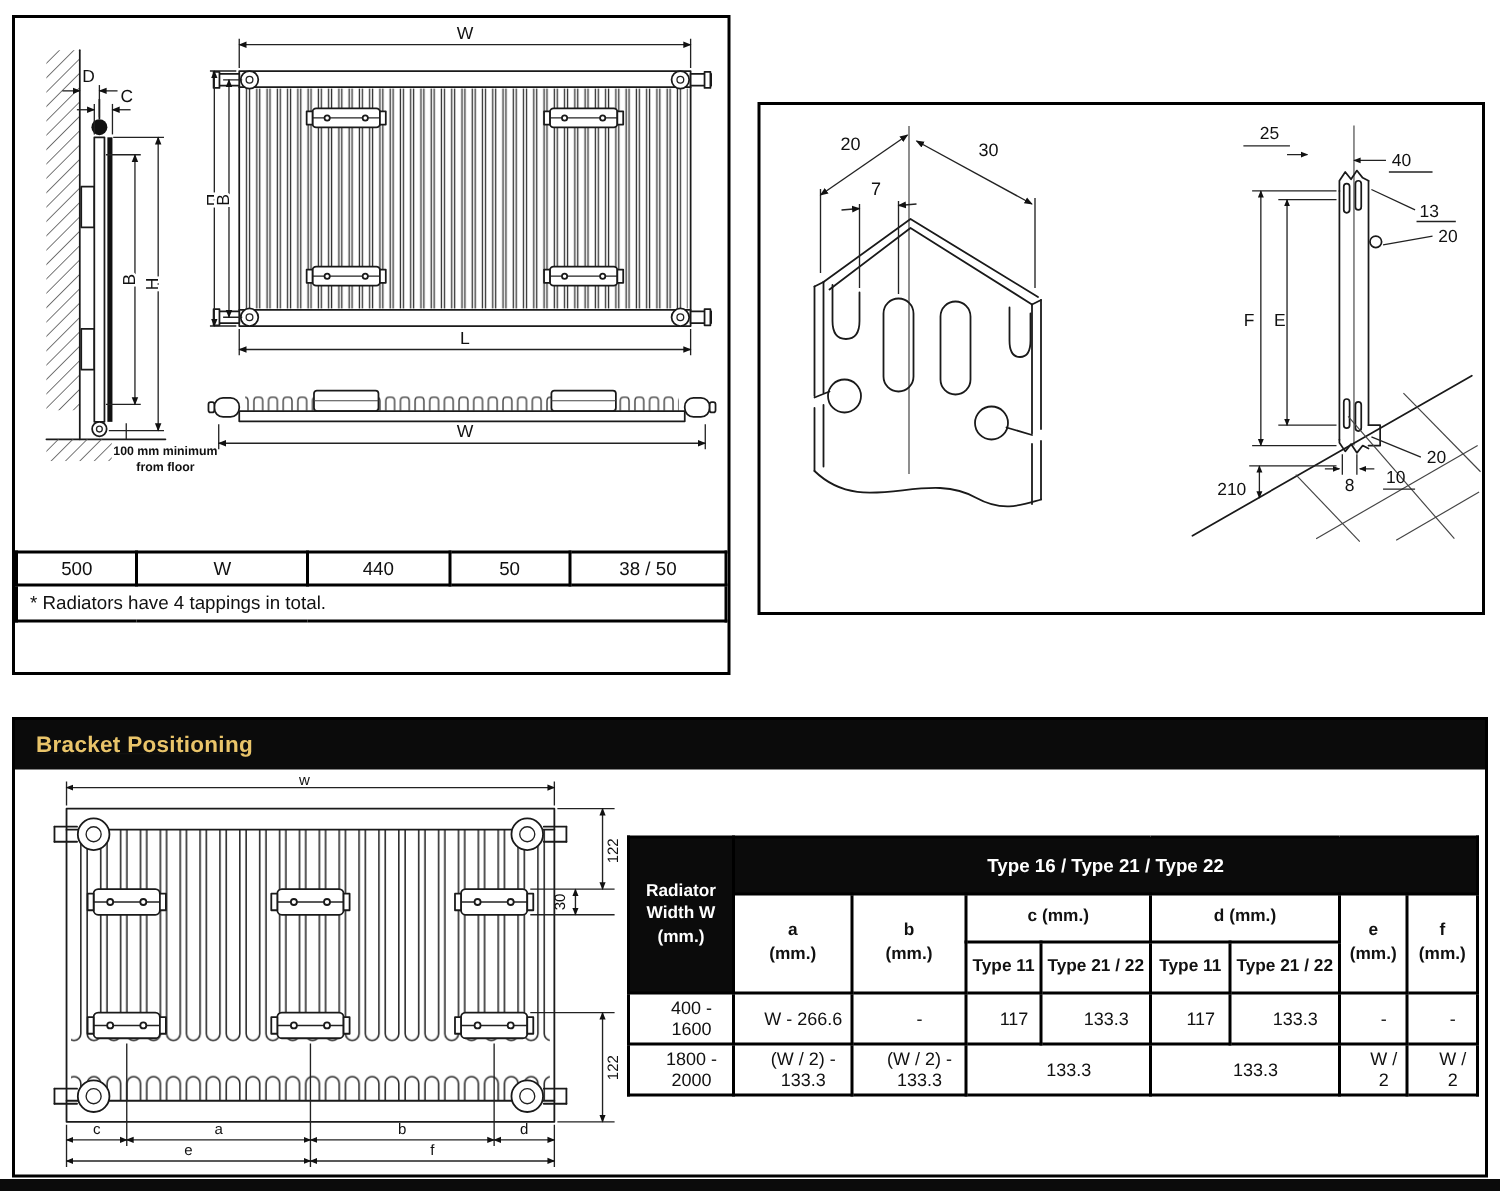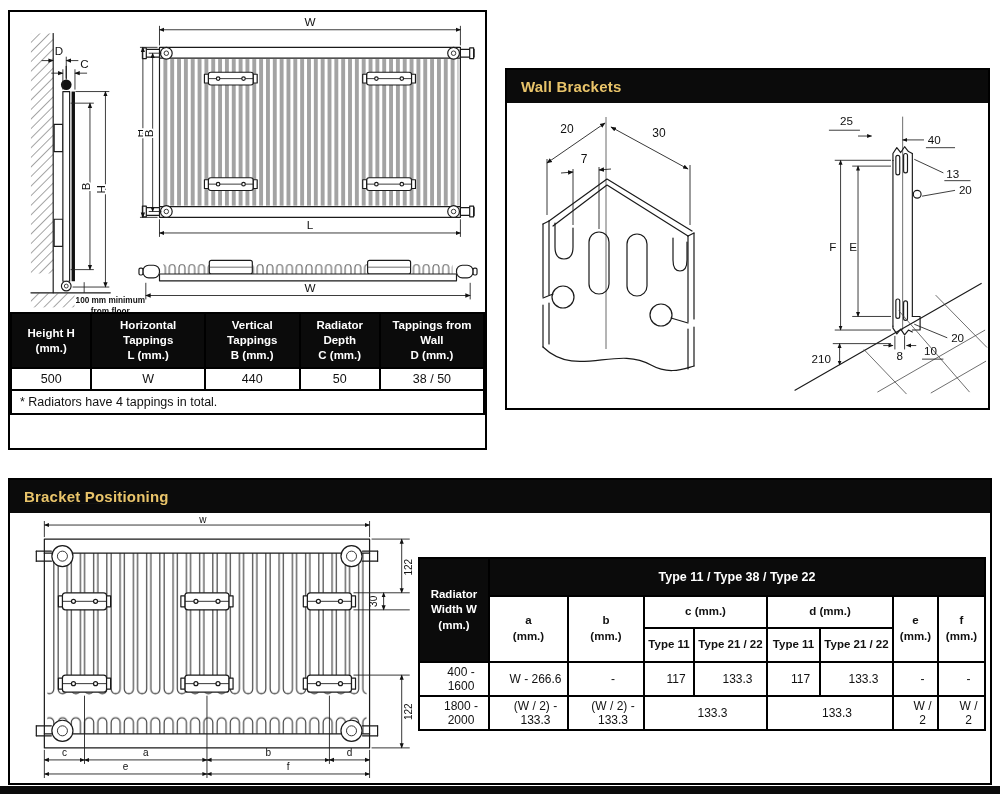--- a/index.html
+++ b/index.html
@@ -199,51 +199,36 @@
 
       <table class="t1" style="position:absolute;left:0;bottom:0;">
         <colgroup>
             <col style="width:17%">
             <col style="width:24%">
             <col style="width:20%">
             <col style="width:17%">
             <col style="width:22%">
           </colgroup>
         <tbody>
-            <tr>
-          <th>Height H
-(mm.)</th>
-          <th>Horizontal Tappings
-L (mm.)</th>
-          <th>Vertical Tappings
-B (mm.)</th>
-          <th>Radiator Depth
-C (mm.)</th>
-          <th>Tappings from Wall
-D (mm.)</th>
-        </tr>
         <tr>
           <td>500</td>
           <td>W</td>
           <td>440</td>
           <td>50</td>
           <td>38 / 50</td>
         </tr>
         <tr>
           <td class="foot" colspan="5">* Radiators have 4 tappings in total.</td>
         </tr>
       </tbody>
         </table>
     </div>
   </div>
 
   <div class="panel" style="left:505px;top:68px;width:485px;height:342px;">
-    <div class="pbar">
-      <span>Wall Brackets</span>
-    </div>
     <div class="pbody" style="height:305px;">
 
       <svg style="left:4px;top:4px;" width="250" height="292" viewBox="0 0 250 292">
         <defs>
             <marker id="m3" viewBox="0 0 10 10" refX="8.5" refY="5" markerWidth="6.5" markerHeight="6.5" orient="auto-start-reverse">
               <path d="M0,1.2 L9.5,5 L0,8.8 z" fill="#111"></path>
             </marker>
           </defs>
         <g>
           <line class="thin" x1="95" y1="10" x2="95" y2="242"></line>
@@ -485,21 +470,21 @@
             <col style="width:53px">
             <col style="width:73px">
             <col style="width:45px">
             <col style="width:47px">
         </colgroup>
         <tbody>
             <tr style="height:38px">
           <th class="bh colhead" rowspan="3">Radiator
 Width W
 (mm.)</th>
-          <th class="bh band" colspan="8">Type 11 / Type 38 / Type 22</th>
+          <th class="bh band" colspan="8">Type 16 / Type 21 / Type 22</th>
         </tr>
         <tr style="height:32px">
           <th class="sub" rowspan="2">a
 (mm.)</th>
           <th class="sub" rowspan="2">b
 (mm.)</th>
           <th class="sub" colspan="2">c (mm.)</th>
           <th class="sub" colspan="2">d (mm.)</th>
           <th class="sub" rowspan="2">e
 (mm.)</th>

